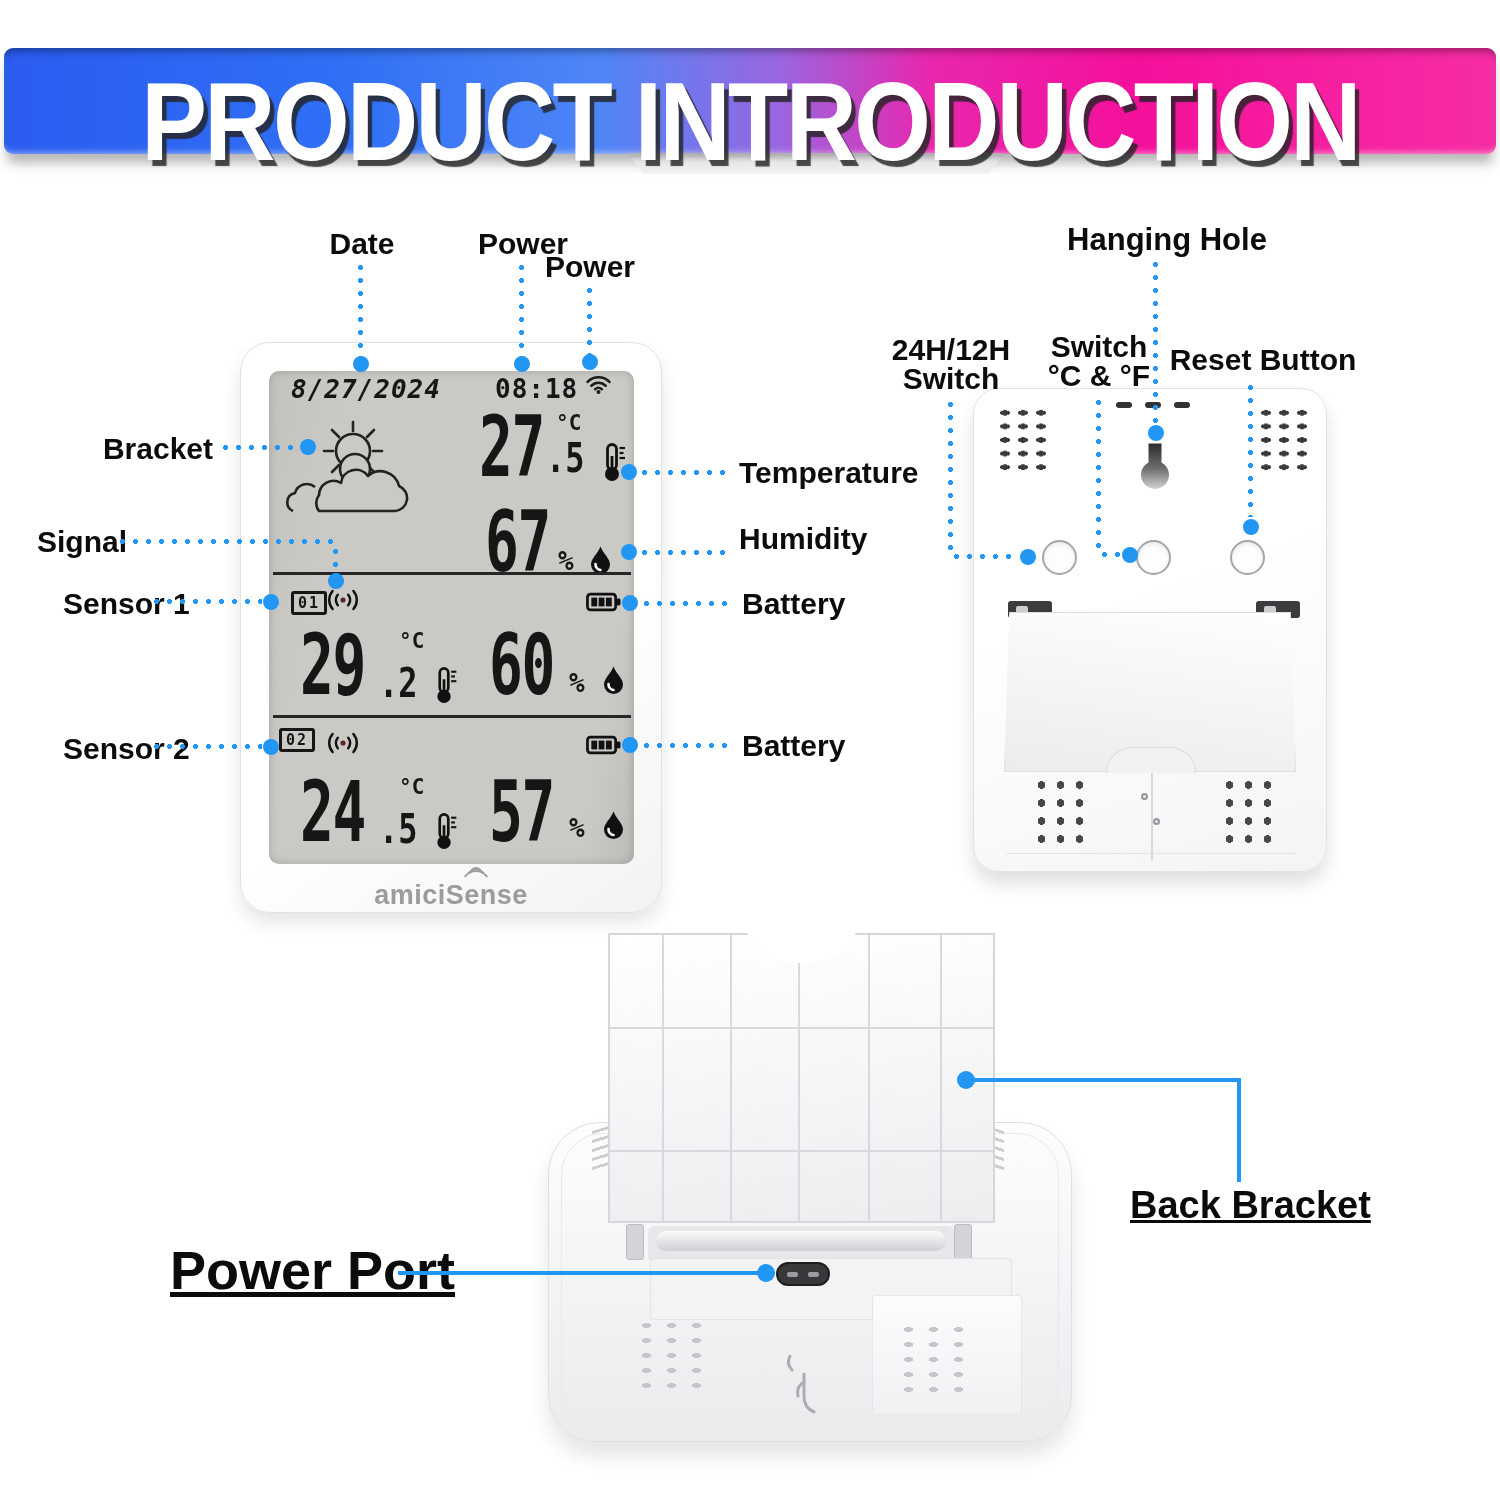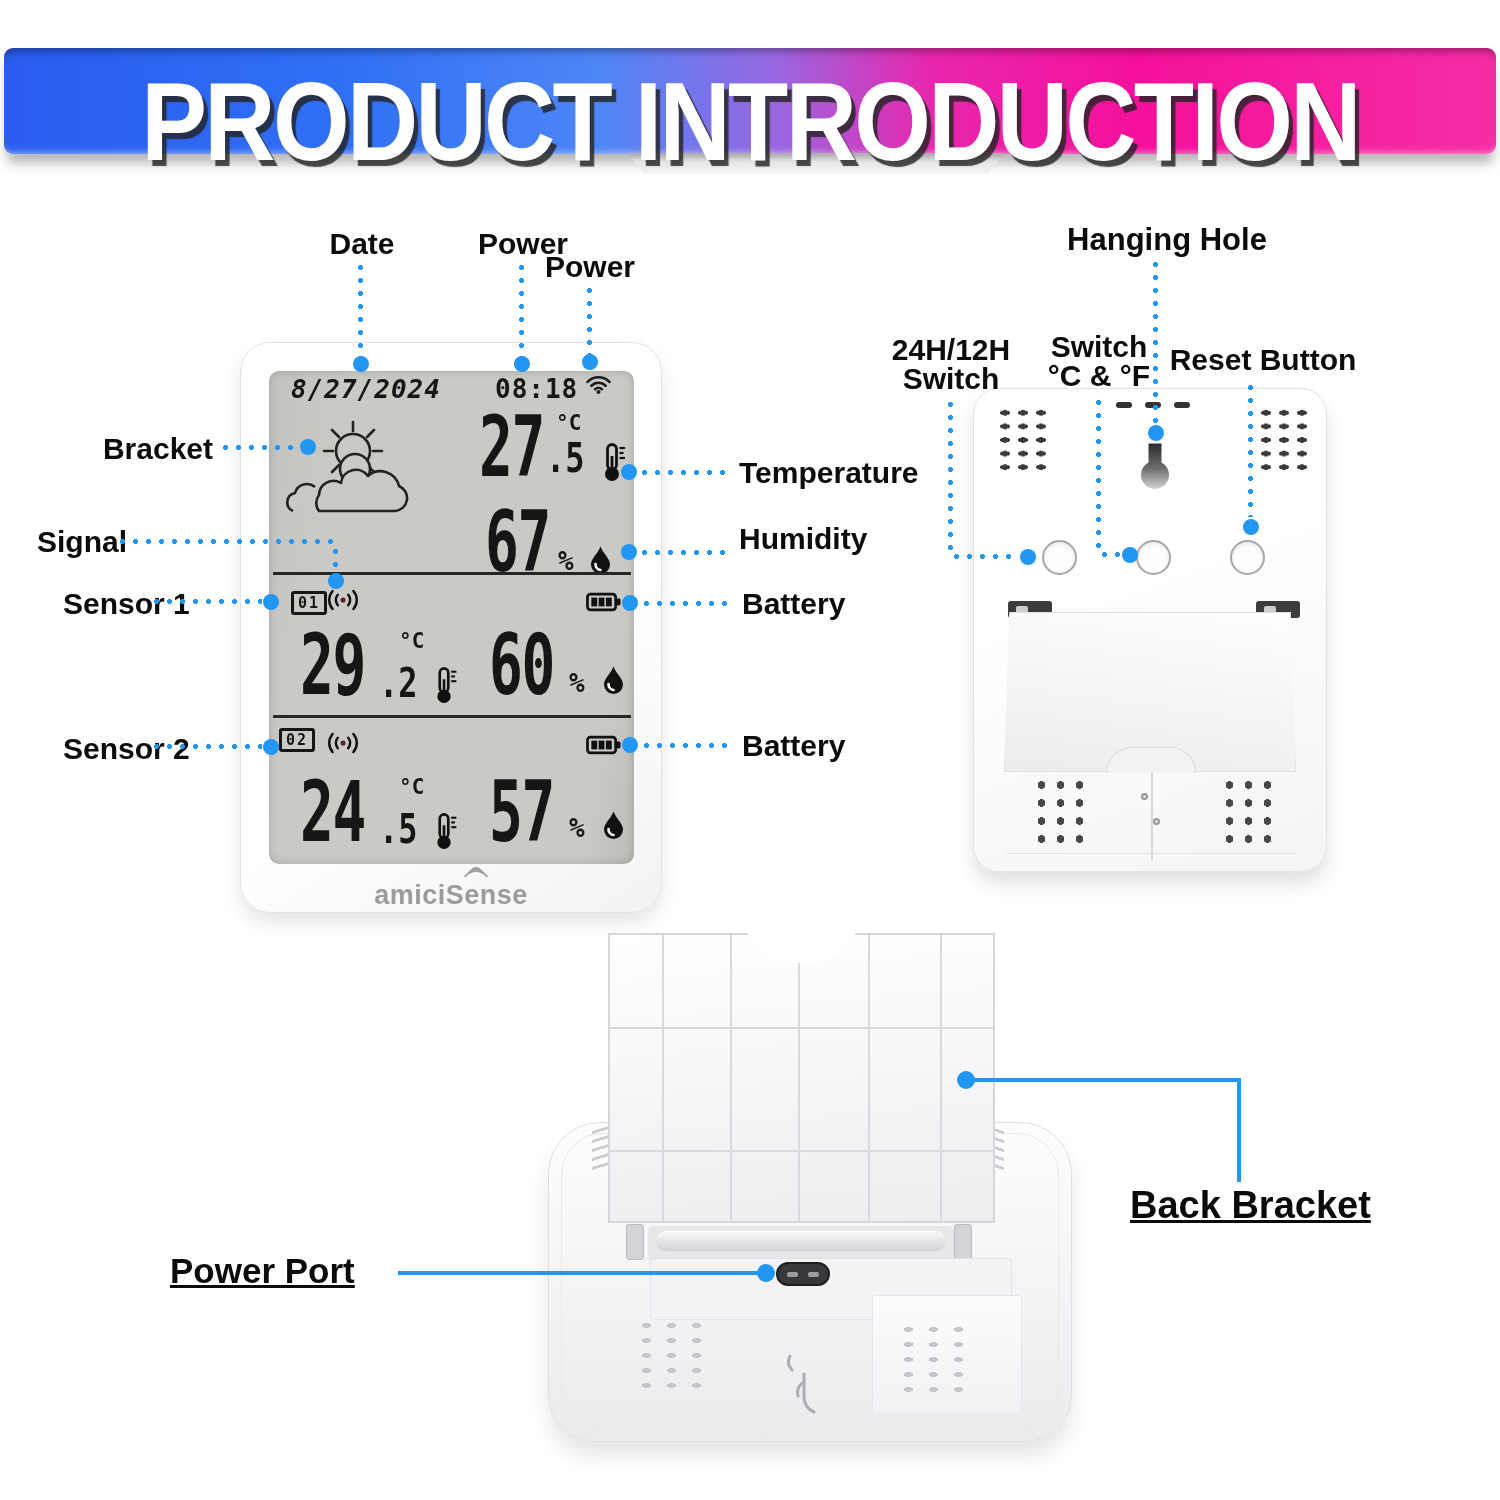--- a/index.html
+++ b/index.html
@@ -412,21 +412,21 @@
   <div class="usbc">
       <i></i>
       <i></i>
     </div>
   <div class="vent-light" style="left:634px;top:1318px;"></div>
   <div class="vent-light" style="left:896px;top:1322px;"></div>
   <svg class="icon" style="left:782px;top:1352px;" width="44" height="66">
       <use href="#sym-slot-hook"></use>
     </svg>
 
-  <div class="lbl-big" style="left:170px;top:1247px;font-size:35px;line-height:47px;">
+  <div class="lbl-big" style="left:170px;top:1247px;font-size:54px;line-height:47px;">
     <div>Power Port</div>
   </div>
   <div class="solid-h" style="left:398px;top:1271px;width:366px;"></div>
   <div class="cdot" style="left:766px;top:1273px;width:18px;height:18px;"></div>
 
   <div class="cdot" style="left:966px;top:1080px;width:18px;height:18px;"></div>
   <div class="solid-h" style="left:966px;top:1078px;width:275px;"></div>
   <div class="solid-v" style="left:1237px;top:1078px;height:104px;"></div>
   <div class="lbl-big" style="left:1130px;top:1184px;font-size:38px;">Back Bracket</div>
 

